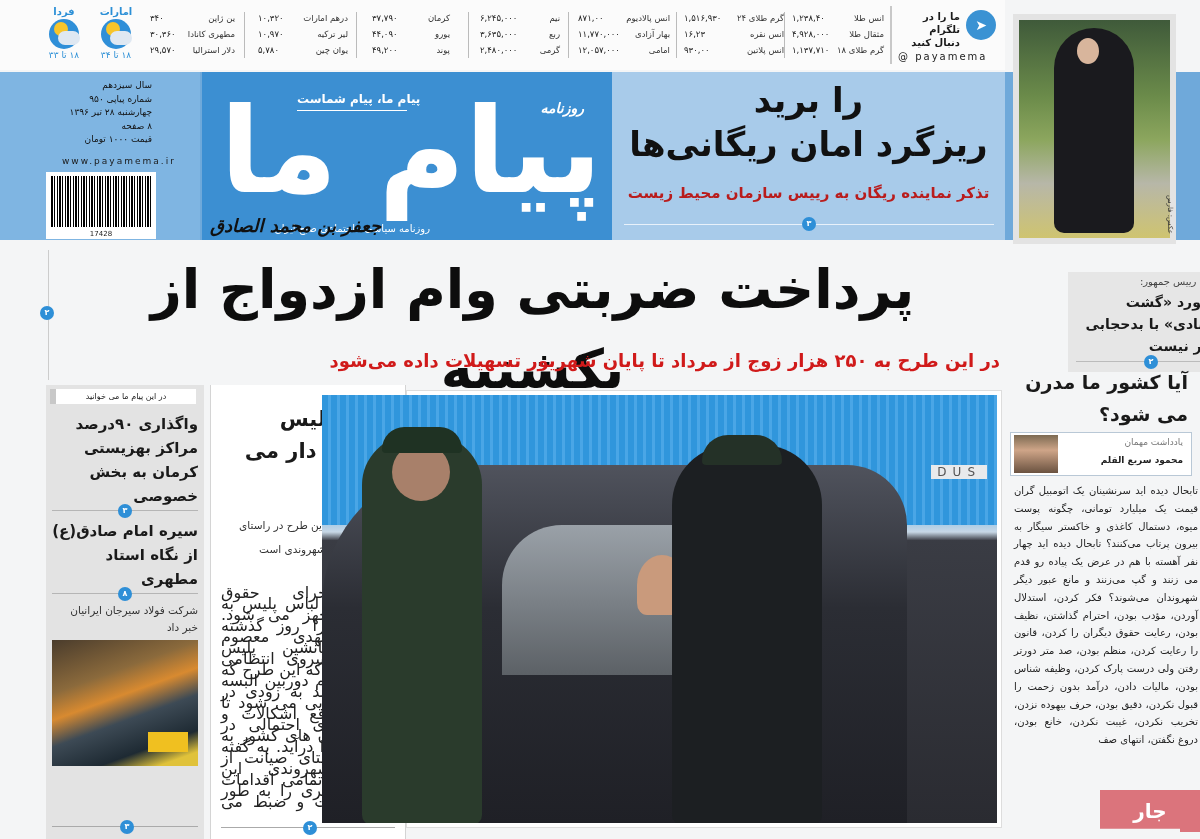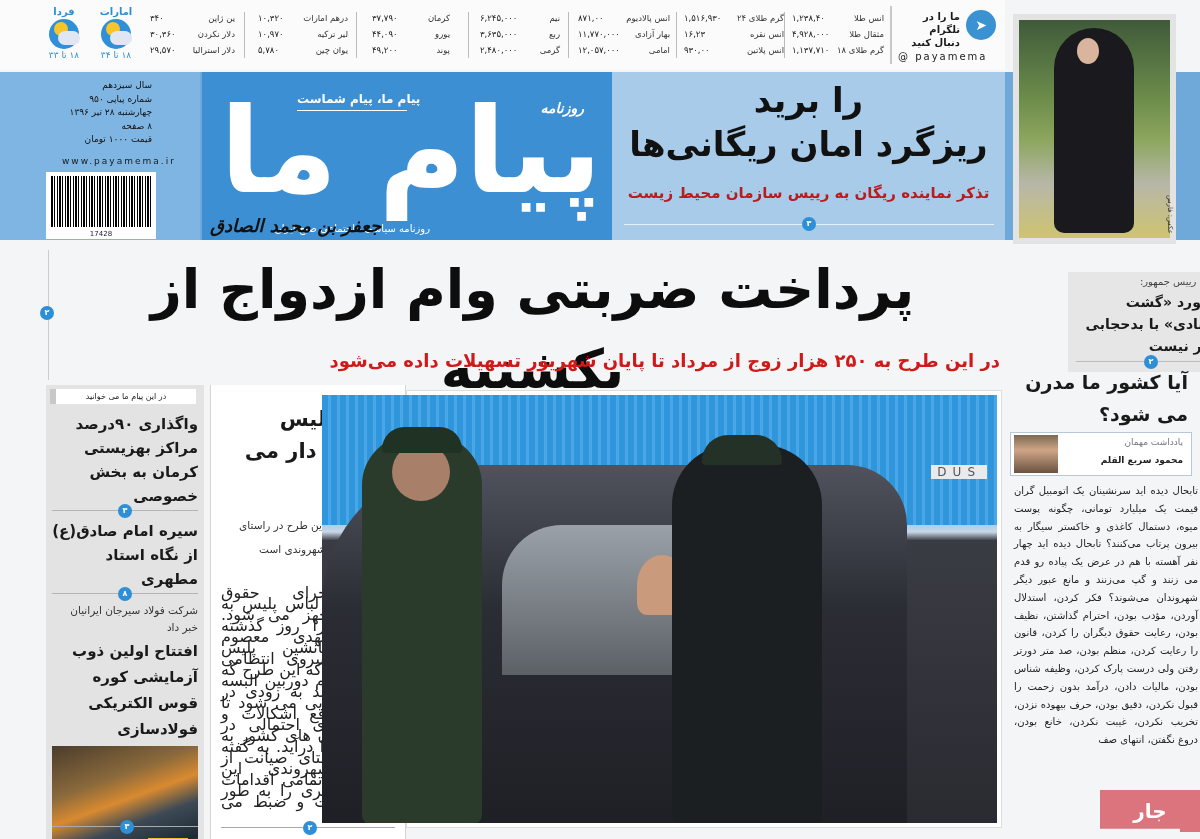--- a/index.html
+++ b/index.html
@@ -130,21 +130,21 @@
       <span class="range">۱۸ تا ۳۳</span>
     </div>
   </div>
 
   <div class="mkt-col" style="left:150px;width:85px;">
     <div class="row">
         <span>ین ژاپن</span>
         <span class="n">۳۴۰</span>
       </div>
     <div class="row">
-        <span>دلار نکردن</span>
+        <span>مطهری کانادا</span>
         <span class="n">۳۰,۳۶۰</span>
       </div>
     <div class="row">
         <span>دلار استرالیا</span>
         <span class="n">۲۹,۵۷۰</span>
       </div>
   </div>
   <div class="mkt-sep" style="left:244px;"></div>
   <div class="mkt-col" style="left:258px;width:90px;">
     <div class="row">
@@ -305,21 +305,20 @@
     <div>واگذاری ۹۰درصد مراکز بهزیستی کرمان به بخش خصوصی</div>
     <div class="rule"></div>
     <span class="pg">۳</span>
   </div>
   <div class="left-item" style="margin-top:8px;">
     <div>سیره امام صادق(ع) از نگاه استاد مطهری</div>
     <div class="rule"></div>
     <span class="pg">۸</span>
   </div>
   <div class="left-kicker">شرکت فولاد سیرجان ایرانیان خبر داد</div>
-  <div class="left-steel">افتتاح اولین ذوب آزمایشی کوره قوس الکتریکی فولادسازی</div>
   <div class="steel-img"></div>
   <div class="left-bottom-rule"></div>
   <span class="pg left-bottom-pg">۳</span>
 </div>
 
 <div class="mid-col">
   <div class="mid-title">لباس پلیس دوربین دار می شود</div>
   <div class="mid-lede">ناجا می گوید این طرح در راستای اجرای حقوق شهروندی است</div>
   <div class="mid-body">برای اجرای حقوق شهروندی، لباس پلیس به دوربین مجهز می شود. این خبر را روز گذشته سردار مهدی معصوم بیگی، جانشین پلیس پیشگیری نیروی انتظامی داد و گفت که این طرح که از آن به نام دوربین البسه یاد می کنند به زودی در تهران اجرایی می شود تا پس از رفع اشکالات و کاستی های احتمالی در سایر استان های کشور به مرحله اجرا درآید. به گفته او در راستای صیانت از حقوق شهروندی این دوربین ها تمامی اقدامات مامور کلانتری را به طور مستمر ثبت و ضبط می کند.</div>
   <div class="mid-rule"></div>

